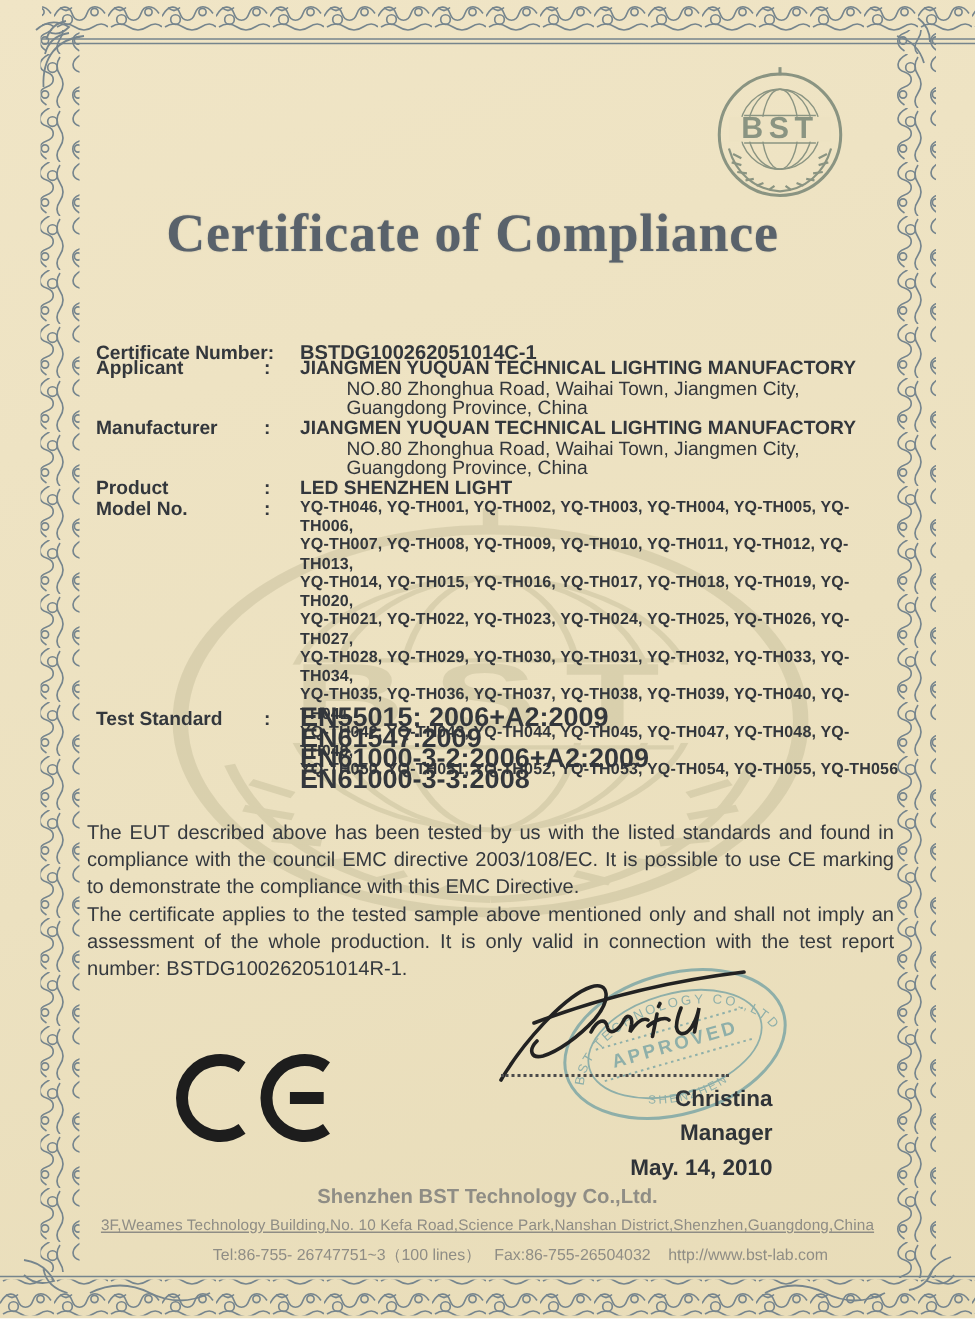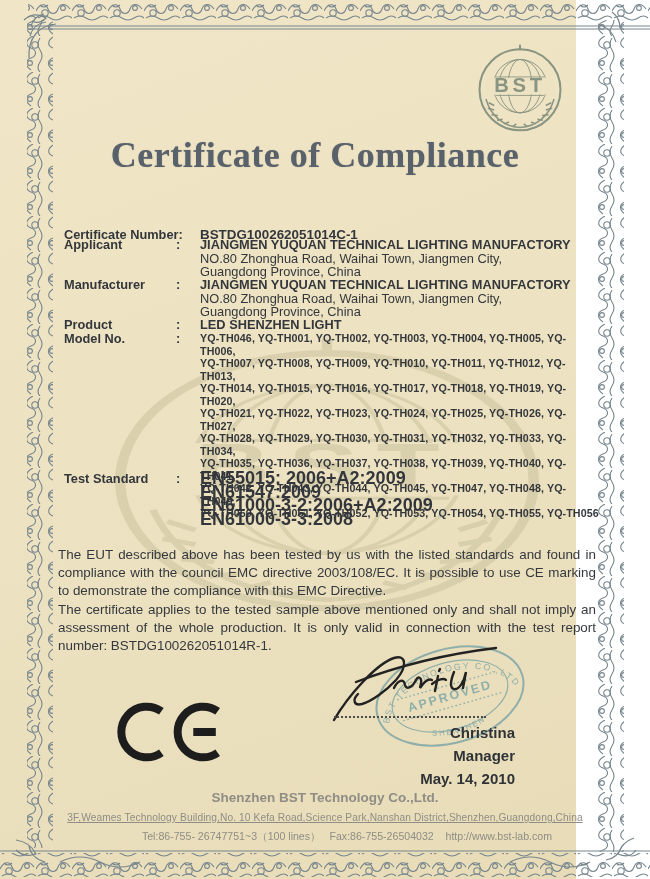--- a/index.html
+++ b/index.html
@@ -1,18 +1,18 @@
 <!DOCTYPE html>
 <html><head>
 <meta charset="utf-8">
 <style>
   html,body{margin:0;padding:0;}
   body{width:650px;height:879px;overflow:hidden;}
   .page{
-    position:relative;width:576px;height:879px;
+    position:relative;width:650px;height:879px;
     background:linear-gradient(160deg,#f0e5c6 0%,#ece1c0 55%,#e8dcb8 100%);
     font-family:"Liberation Sans",sans-serif;color:#34383d;
   }
   .layer{position:absolute;left:0;top:0;width:650px;height:879px;}
   .border-svg{pointer-events:none;z-index:3;}
   .watermark{position:absolute;left:92px;top:330px;width:470px;height:290px;color:#7d7a52;opacity:.16;z-index:1;}
   .content{position:absolute;left:0;top:0;width:650px;height:879px;z-index:4;}
   .logo{position:absolute;left:474px;top:42px;width:92px;height:92px;color:#8a9482;}
   .title{
     position:absolute;left:25px;top:134px;width:580px;text-align:center;
@@ -21,21 +21,21 @@
     text-shadow:0 0 1px rgba(89,98,107,.45);
   }
   .row{position:absolute;left:64px;width:536px;display:flex;align-items:flex-start;
        font-weight:bold;font-size:12.8px;line-height:13.6px;color:#33373c;}
   .row .lbl{width:112px;flex:none;}
   .row .cln{width:24px;flex:none;}
   .row .val{flex:1;}
   .certnum{top:200px;margin-top:28px;}
   .certnum .lbl{width:136px;}
   .certnum .val{font-size:13.4px;}
-  .addr{font-weight:normal;}
+  .addr{font-weight:normal;margin-left:31px;}
   .models .val div{font-size:10.7px;line-height:12.5px;letter-spacing:.1px;}
   .stds .val div{font-size:18px;line-height:13.6px;}
   .bodytext{
     position:absolute;left:58px;top:546px;width:538px;
     font-size:13.4px;line-height:18px;text-align:justify;color:#35393e;
   }
   .bodytext p{margin:0 0 1px 0;}
   .ce{position:absolute;left:106px;top:692px;width:122px;height:80px;}
   .stamp{position:absolute;left:366px;top:640px;width:168px;height:112px;opacity:.85;}
   .sig{position:absolute;left:328px;top:638px;width:190px;height:96px;}

